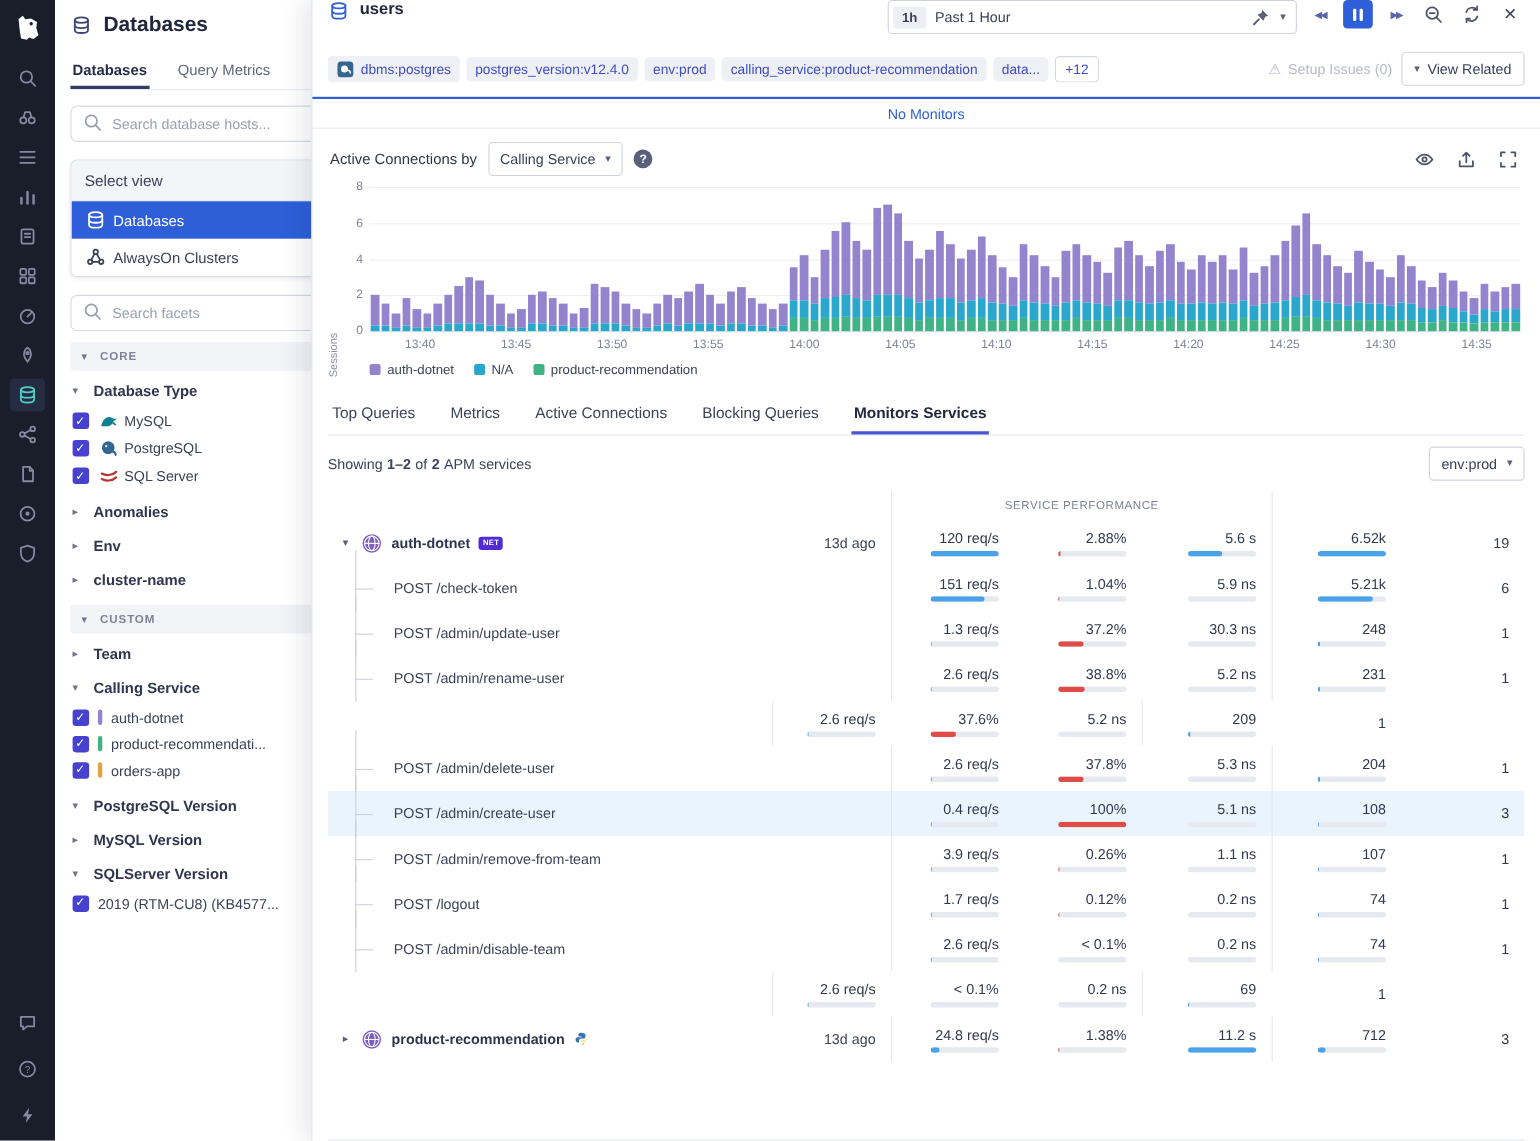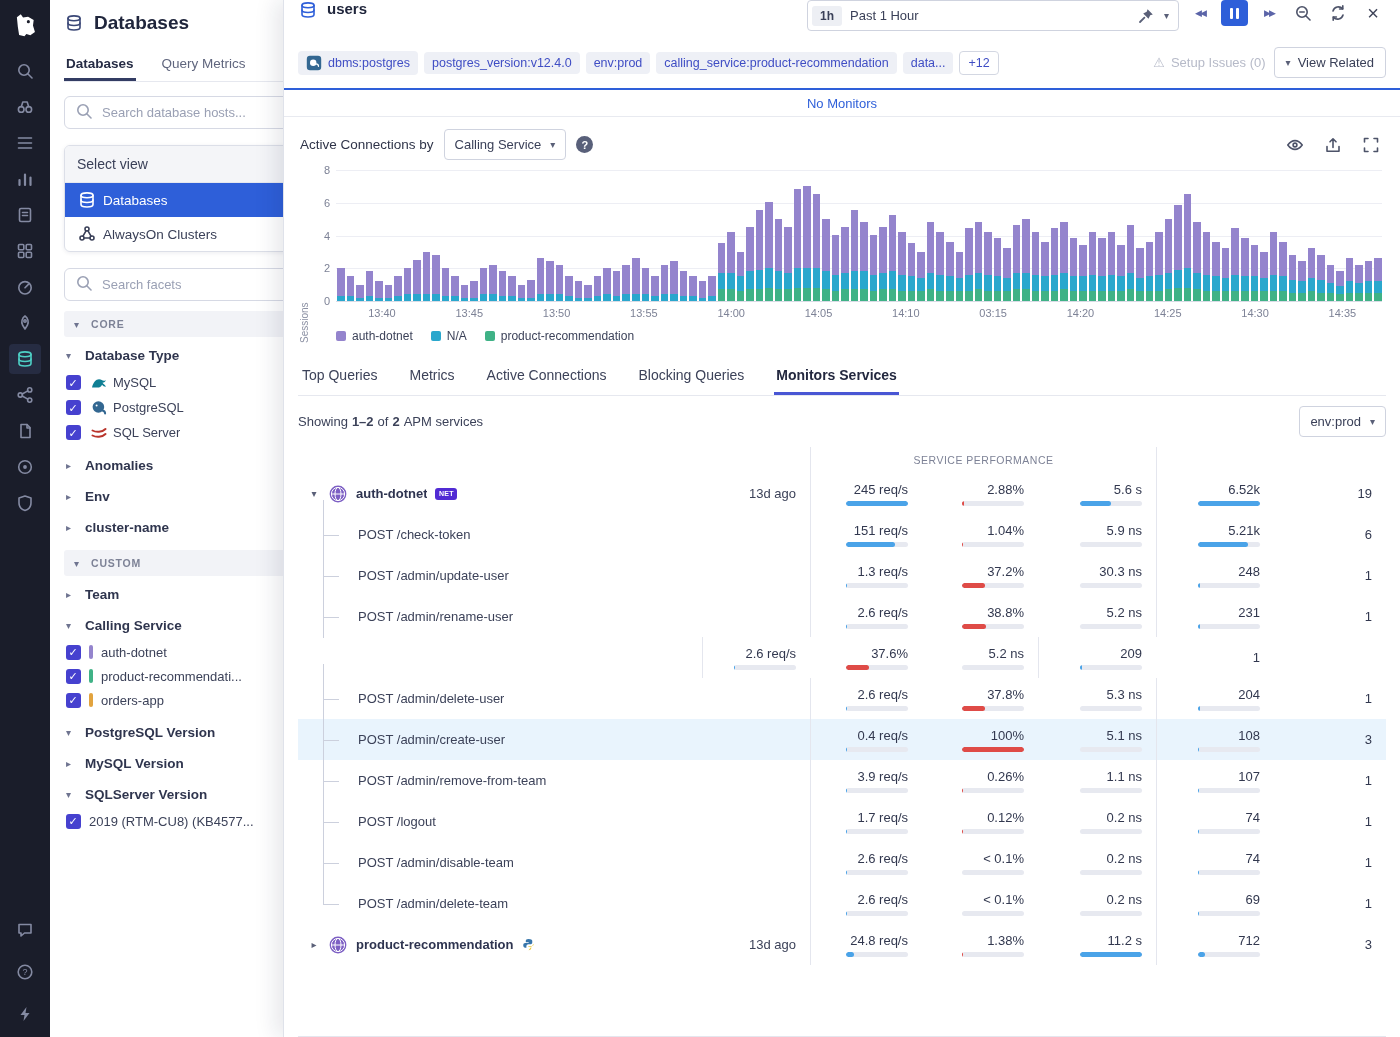--- a/index.html
+++ b/index.html
@@ -1056,21 +1056,21 @@
               </div>
             </div>
           <div class="xticks" id="xticks">
               <span>13:40</span>
               <span>13:45</span>
               <span>13:50</span>
               <span>13:55</span>
               <span>14:00</span>
               <span>14:05</span>
               <span>14:10</span>
-              <span>03:15</span>
+              <span>14:15</span>
               <span>14:20</span>
               <span>14:25</span>
               <span>14:30</span>
               <span>14:35</span>
             </div>
           <div class="legend" id="legend">
               <span class="lg">
                 <i style="background: rgb(148, 132, 205);"></i>
                 <span>auth-dotnet</span>
               </span>
@@ -1123,21 +1123,21 @@
                       <ellipse cx="10" cy="10" rx="3" ry="6.6"></ellipse>
                       <line x1="3.4" y1="10" x2="16.6" y2="10"></line>
                     </g>
                   </svg>
                 </span>
                 <span class="svc-name">auth-dotnet</span>
                 <span class="badge">NET</span>
               </div>
               <div class="deploy-cell">13d ago</div>
               <div class="num-cell bl">
-                <span>245 req/s</span>
+                <span>120 req/s</span>
                 <span class="mini">
                   <i style="width: 100%; background: rgb(74, 163, 232);"></i>
                 </span>
               </div>
               <div class="num-cell ">
                 <span>2.88%</span>
                 <span class="mini">
                   <i style="width: 2.9%; background: rgb(223, 75, 71);"></i>
                 </span>
               </div>
@@ -1445,23 +1445,20 @@
                 <span>74</span>
                 <span class="mini">
                   <i style="width: 1.6%; background: rgb(74, 163, 232);"></i>
                 </span>
               </div>
               <div class="num-cell">
                 <span>1</span>
               </div>
             </div>
             <div class="trow row endpoint">
-              <div class="svc-cell">
-                <span class="ep-name">POST /admin/delete-team</span>
-              </div>
               <div class="deploy-cell"></div>
               <div class="num-cell bl">
                 <span>2.6 req/s</span>
                 <span class="mini">
                   <i style="width: 1.8%; background: rgb(74, 163, 232);"></i>
                 </span>
               </div>
               <div class="num-cell ">
                 <span>&lt; 0.1%</span>
                 <span class="mini">

